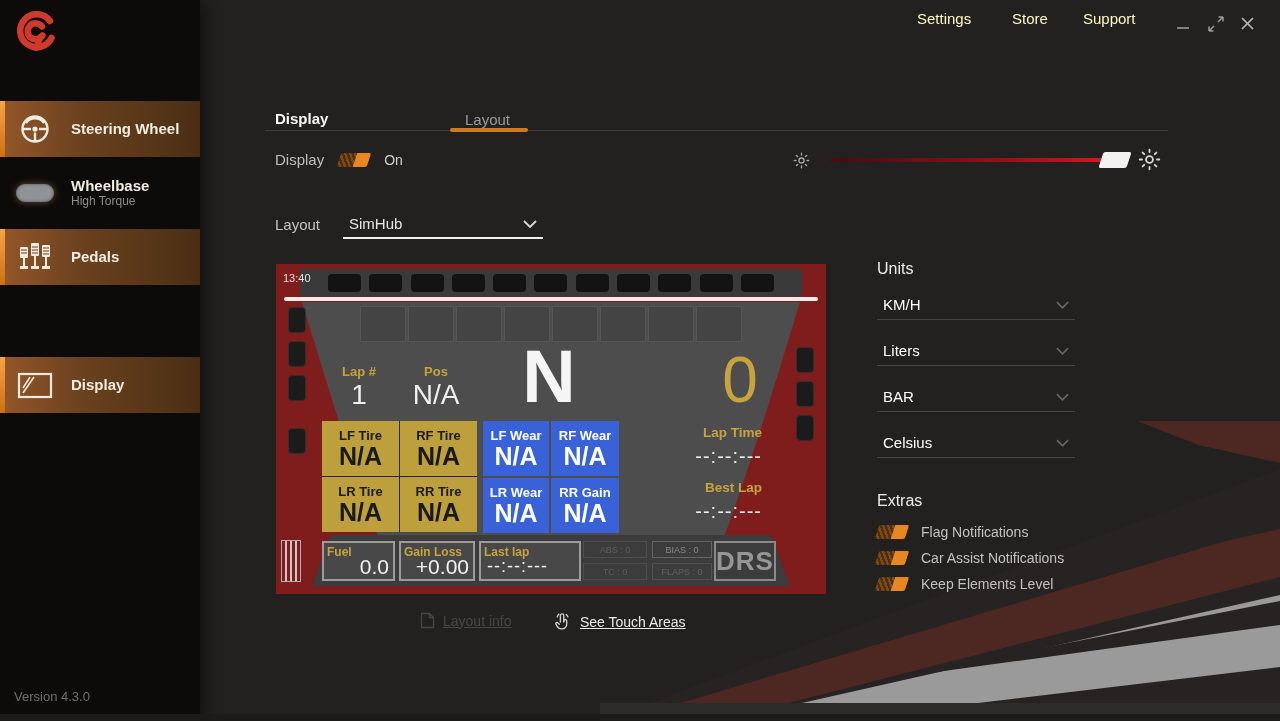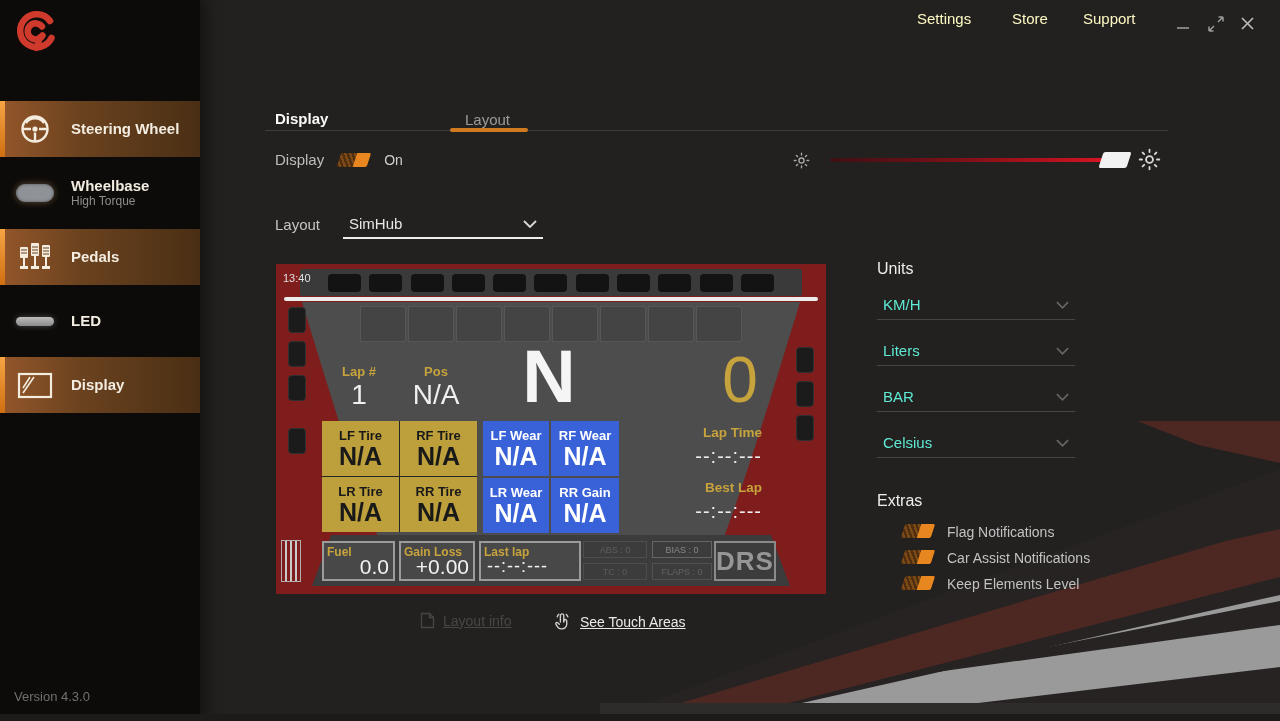--- a/index.html
+++ b/index.html
@@ -47,26 +47,26 @@
   .bthumb{position:absolute;left:1101px;top:152px;width:28px;height:16px;background:#f2f2f2;border-radius:2px;
       transform:skewX(-18deg);z-index:3;cursor:pointer;}
 
   
   .sel{position:absolute;display:flex;align-items:center;justify-content:space-between;
        padding:0 6px 0 6px;cursor:pointer;z-index:2;}
   .sel.bright{border-bottom:2px solid #ededed;}
   .sel.muted{border-bottom:1px solid #454545;}
   .sel .val{font-size:15px;}
   .sel.bright .val{color:#e6e6e6;}
-  .sel.muted .val{color:#5eead4;}
+  .sel.muted .val{color:#ffffff;}
   .lay-label{position:absolute;left:275px;top:216px;color:#c4c4c4;font-size:15px;z-index:2;}
 
   
   .panelhead{position:absolute;color:#ececec;font-size:16px;z-index:2;}
-  .xrow{position:absolute;left:903px;display:flex;gap:14px;z-index:2;}
+  .xrow{position:absolute;left:877px;display:flex;align-items:center;gap:14px;z-index:2;}
   .xrow .xlabel{color:#c2c2c2;font-size:14px;}
 
   
   .dash{position:absolute;left:276px;top:264px;width:550px;height:330px;background:#7f1d1d;overflow:hidden;z-index:2;}
   .ledstrip{position:absolute;left:24px;right:24px;top:5px;height:27px;background:#3a3a3a;border-radius:2px;}
   .ledrow{position:absolute;left:52px;top:10px;width:446px;display:flex;justify-content:space-between;}
   .led{width:33px;height:18px;background:#131313;border-radius:4px;}
   .wline{position:absolute;left:8px;right:8px;top:33px;height:4px;background:#ececec;border-radius:2px;}
   .sbtn{position:absolute;width:18px;height:26px;background:#1b1b1b;border:1px solid #303030;border-radius:4px;}
   .segrow{position:absolute;left:84px;top:42px;width:382px;height:36px;display:flex;gap:2px;}
@@ -210,27 +210,20 @@
               <line x1="15" y1="12" x2="21" y2="12"></line>
           <line x1="26" y1="7" x2="32" y2="7"></line>
               <line x1="26" y1="10" x2="32" y2="10"></line>
               <line x1="26" y1="13" x2="32" y2="13"></line>
             </g>
         </svg>
       </span>
       <span class="txt">Pedals</span>
     </div>
 
-    <div class="sideitem" style="top:293px">
-      <span class="ic">
-        <span style="display:block;width:38px;height:9px;border-radius:5px;background:linear-gradient(#bdbdbd,#8a8a8a);
-              box-shadow:0 0 6px rgba(255,255,255,.25);"></span>
-      </span>
-      <span class="txt">LED</span>
-    </div>
 
     <div class="sideitem active" style="top:357px">
       <span class="ic">
         <svg width="36" height="27" viewBox="0 0 36 27" fill="none" stroke="#f3ecdf" stroke-width="2.2">
           <rect x="2" y="2" width="32" height="23"></rect>
             <path d="M6 16 L13 5 M6 21 L17 5" stroke-width="1.6"></path>
         </svg>
       </span>
       <span class="txt">Display</span>
     </div>

